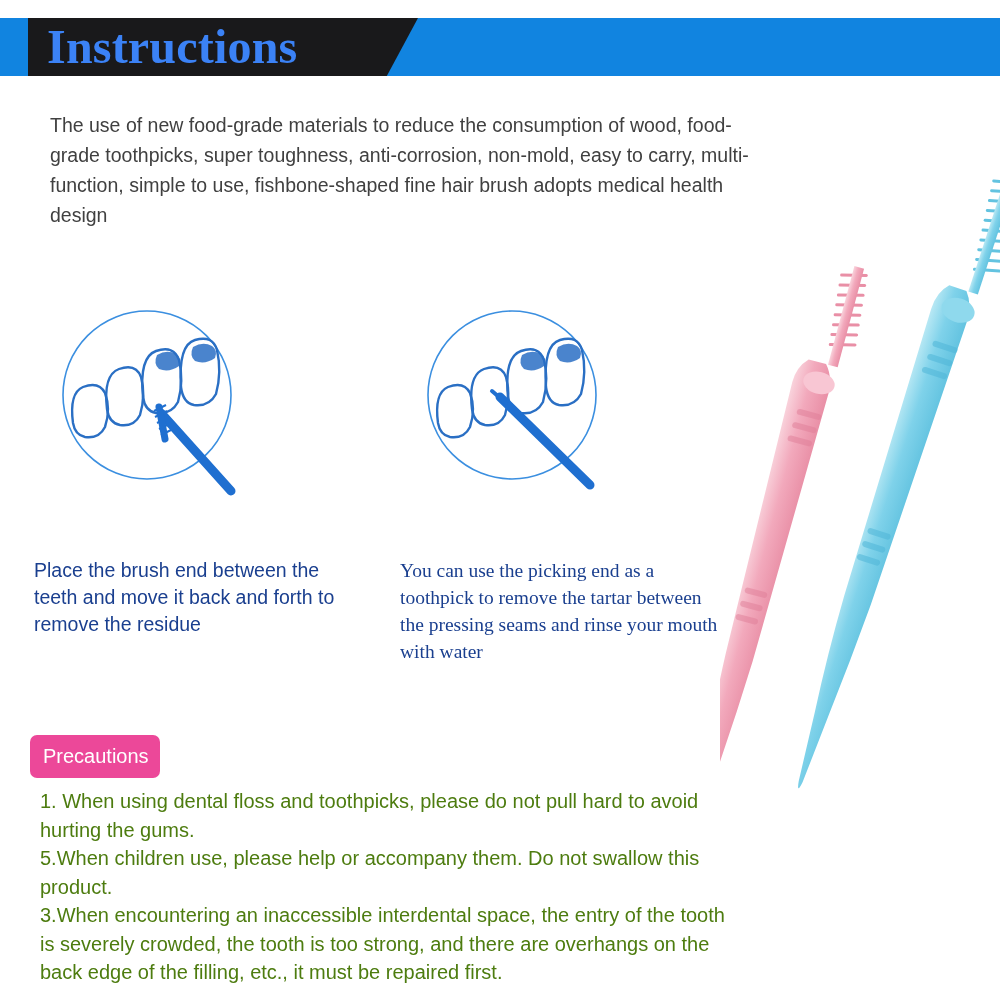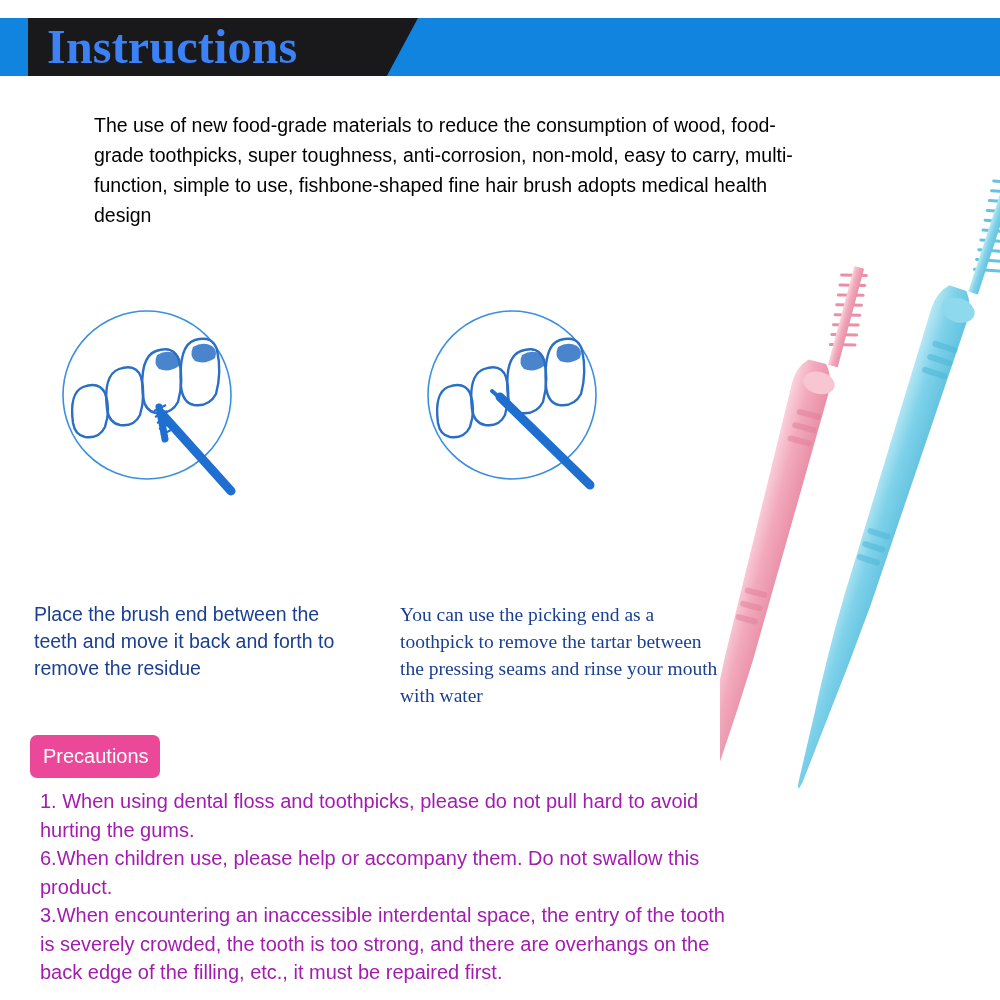--- a/index.html
+++ b/index.html
@@ -51,41 +51,39 @@
     line-height: 50px;
     font-family: Liberation Serif, serif;
   }
 
   
   .intro {
     position: absolute;
     top: 110px;
     left: 50px;
     width: 710px;
-    color: #000000;
+    color: #404040;
     font-size: 19.5px;
     line-height: 30px;
     font-family: "Liberation Sans", sans-serif;
-    margin-left: 44px;
   }
 
   
   .illus {
     position: absolute;
   }
   .illus-1 { top: 305px; left: 35px; }
   .illus-2 { top: 305px; left: 400px; }
 
   .caption {
     position: absolute;
     color: #1a3f8f;
     font-size: 19.5px;
     line-height: 27px;
     font-family: "Liberation Sans", sans-serif;
-    margin-top: 44px;
   }
   .caption-1 { top: 557px; left: 34px; width: 330px; }
   .caption-2 { top: 557px; left: 400px; width: 330px; font-family: Liberation Serif, serif; }
 
   
   .precaution-badge {
     position: absolute;
     top: 735px;
     left: 30px;
     width: 130px;
@@ -99,21 +97,21 @@
     left: 13px;
     color: #ffffff;
     font-size: 20px;
     font-family: "Liberation Sans", sans-serif;
   }
   .precaution-list {
     position: absolute;
     top: 787px;
     left: 40px;
     width: 700px;
-    color: #a21caf;
+    color: #4d7c0f;
     font-size: 20px;
     line-height: 28.5px;
     font-family: "Liberation Sans", sans-serif;
   }
   .precaution-list .line {
     white-space: pre-wrap;
   }
 
   
   .product-photo {
@@ -178,21 +176,21 @@
     </g>
   </svg>
 </div>
 <div class="caption caption-2">You can use the picking end as a toothpick to remove the tartar between the pressing seams and rinse your mouth with water</div>
 
 <div class="precaution-badge">
   <span>Precautions</span>
 </div>
 <div class="precaution-list">
   <div class="line">1. When using dental floss and toothpicks, please do not pull hard to avoid hurting the gums.</div>
-  <div class="line">6.When children use, please help or accompany them. Do not swallow this product.</div>
+  <div class="line">5.When children use, please help or accompany them. Do not swallow this product.</div>
   <div class="line">3.When encountering an inaccessible interdental space, the entry of the tooth is severely crowded, the tooth is too strong, and there are overhangs on the back edge of the filling, etc., it must be repaired first.</div>
 </div>
 
 <div class="product-photo">
   <svg width="280" height="760" viewBox="0 0 280 760" xmlns="http://www.w3.org/2000/svg">
     <defs>
       <linearGradient id="pinkG" x1="0" y1="0" x2="1" y2="0">
         <stop offset="0%" stop-color="#f9d3dc"></stop>
         <stop offset="45%" stop-color="#f2a9bc"></stop>
         <stop offset="100%" stop-color="#e98fa6"></stop>

